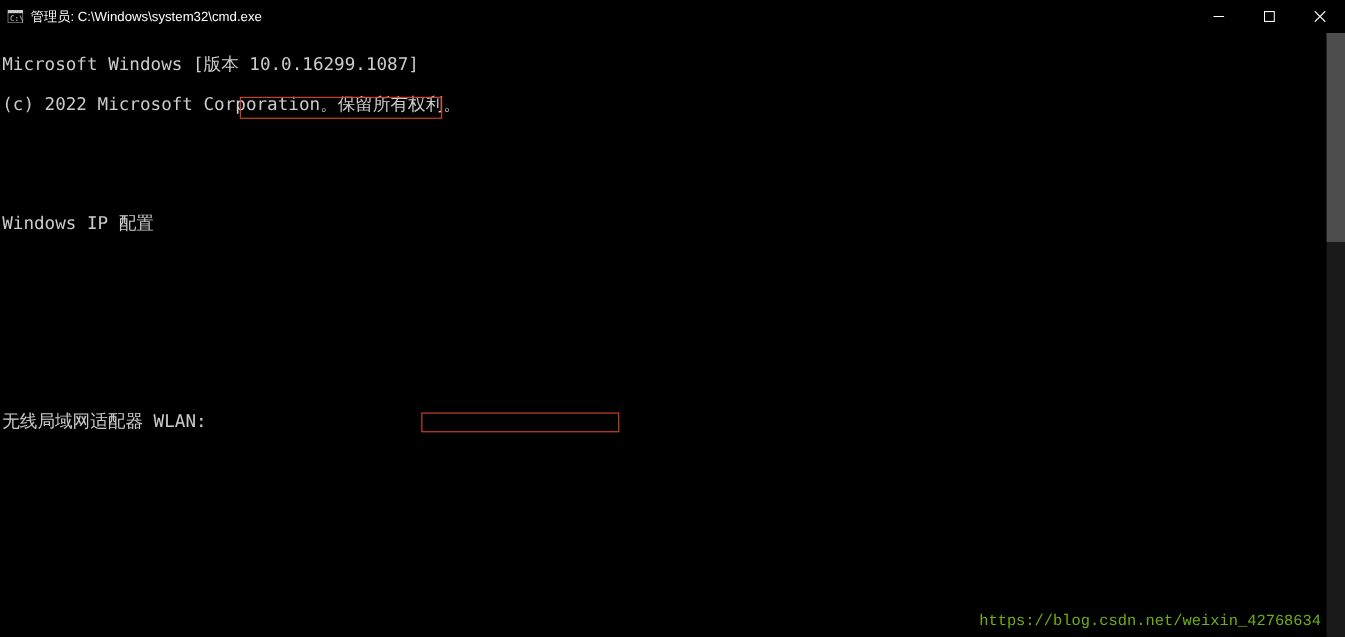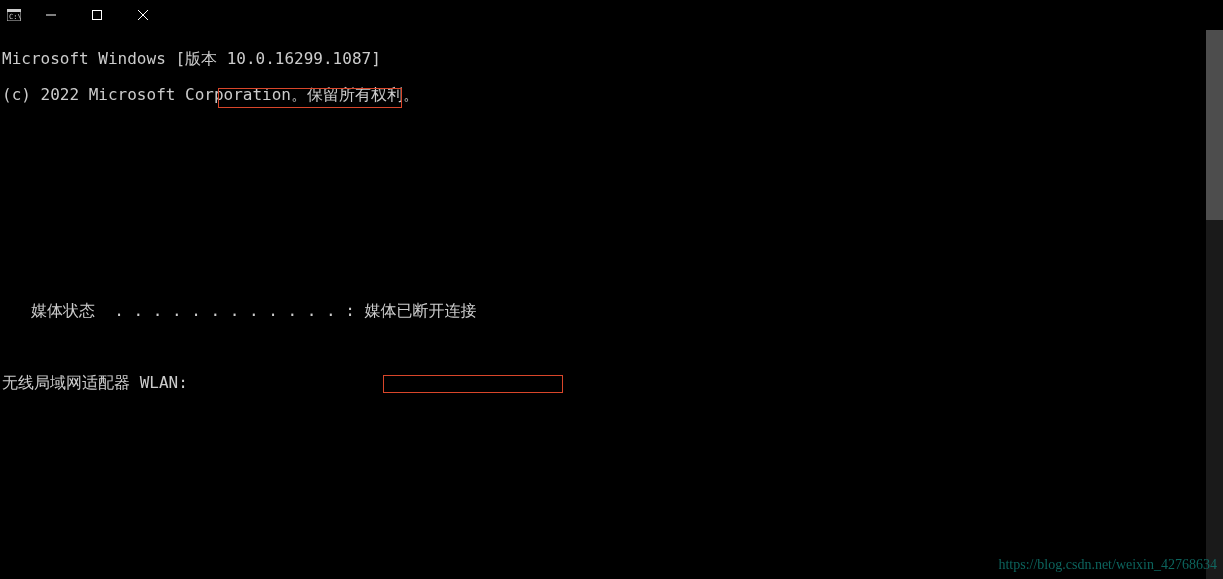--- a/index.html
+++ b/index.html
@@ -75,39 +75,40 @@
     .scroll-thumb {
       position: absolute;
       top: 0;
       left: 0;
       width: 17px;
       height: 190px;
       background: #4d4d4d;
     }
     .watermark {
       position: absolute;
-      right: 6px;
+      right: 22px;
       bottom: 6px;
-      color: #0f766e;
+      color: #84cc16;
       font-size: 14px;
-      font-family: Liberation Serif, serif;
+      font-family: Liberation Mono, monospace;
       opacity: 0.85;
     }
   </style>
 </head>
 <body>
 
 <div class="titlebar">
   <span class="title-icon">
     <svg width="14" height="12" viewBox="0 0 14 12">
         <rect x="0" y="0" width="14" height="12" fill="#000" stroke="#ccc" stroke-width="1"></rect>
         <rect x="0" y="0" width="14" height="3" fill="#ccc"></rect>
         <text x="2" y="10" font-size="7" fill="#ccc" font-family="monospace">C:\</text>
       </svg>
   </span>
+  <span class="title-text">管理员: C:\Windows\system32\cmd.exe</span>
   <div class="win-controls">
     <div class="win-btn">
       <svg width="10" height="10" viewBox="0 0 10 10">
           <line x1="0" y1="5" x2="10" y2="5" stroke-width="1"></line>
         </svg>
     </div>
     <div class="win-btn">
       <svg width="10" height="10" viewBox="0 0 10 10">
           <rect x="0.5" y="0.5" width="9" height="9" stroke-width="1"></rect>
         </svg>
@@ -119,24 +120,24 @@
         </svg>
     </div>
   </div>
 </div>
 
 <div class="terminal">
 <div class="line">Microsoft Windows [版本 10.0.16299.1087]</div>
 <div class="line">(c) 2022 Microsoft Corporation。保留所有权利。</div>
 <div class="line">&nbsp;</div>
 <div class="line">&nbsp;</div>
+<div class="line">Windows IP 配置</div>
 <div class="line">&nbsp;</div>
 <div class="line">&nbsp;</div>
 <div class="line">&nbsp;</div>
-<div class="line">   媒体状态  . . . . . . . . . . . . : 媒体已断开连接</div>
 <div class="line">&nbsp;</div>
 <div class="line">无线局域网适配器 WLAN:</div>
 <div class="line">&nbsp;</div>
 
 
 
 
 
 
 

